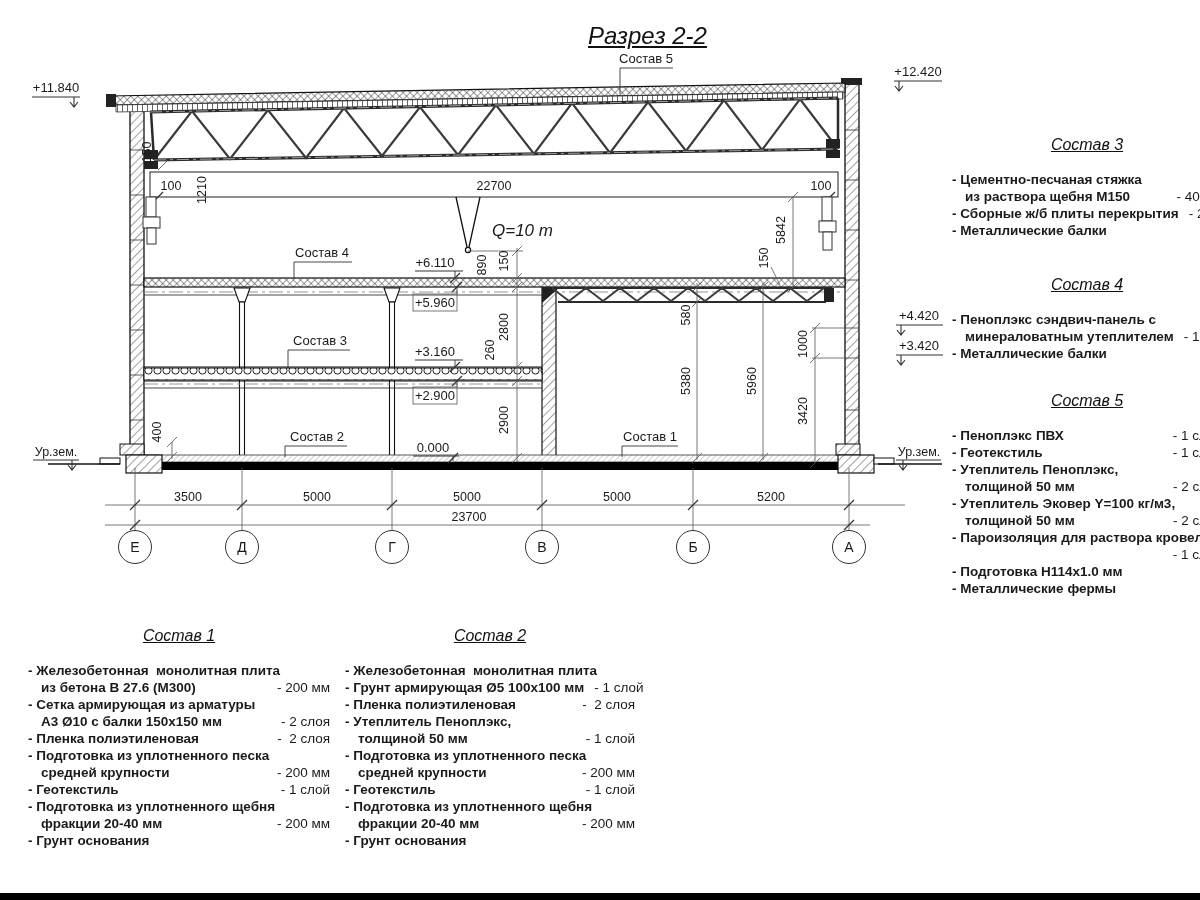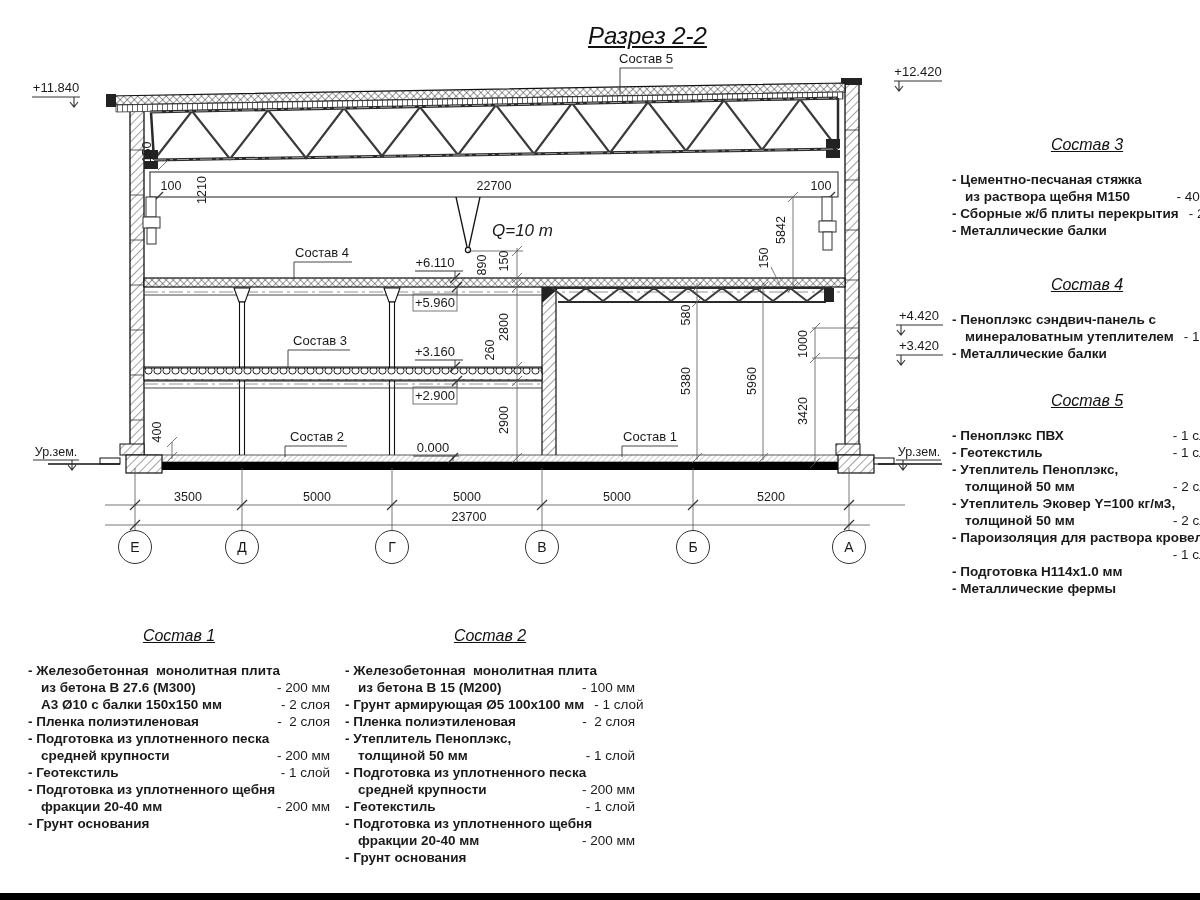--- a/index.html
+++ b/index.html
@@ -444,20 +444,24 @@
   <div class="rows">
     <div class="row">
           <span class="t">- Железобетонная  монолитная плита</span>
           <span class="v"></span>
         </div>
     <div class="row">
           <span class="t cont">из бетона В 27.6 (М300)</span>
           <span class="v">- 200 мм</span>
         </div>
     <div class="row">
+          <span class="t">- Сетка армирующая из арматуры</span>
+          <span class="v"></span>
+        </div>
+    <div class="row">
           <span class="t cont">А3 Ø10 с балки 150х150 мм</span>
           <span class="v">- 2 слоя</span>
         </div>
     <div class="row">
           <span class="t">- Пленка полиэтиленовая</span>
           <span class="v">-  2 слоя</span>
         </div>
     <div class="row">
           <span class="t">- Подготовка из уплотненного песка</span>
           <span class="v"></span>
@@ -486,24 +490,20 @@
 </div>
 
 <div class="spec s2">
   <div class="spec-title">Состав 2</div>
   <div class="rows">
     <div class="row">
           <span class="t">- Железобетонная  монолитная плита</span>
           <span class="v"></span>
         </div>
     <div class="row">
-          <span class="t cont">из бетона В 15 (М200)</span>
-          <span class="v">- 100 мм</span>
-        </div>
-    <div class="row">
           <span class="t">- Грунт армирующая Ø5 100х100 мм</span>
           <span class="v">- 1 слой</span>
         </div>
     <div class="row">
           <span class="t">- Пленка полиэтиленовая</span>
           <span class="v">-  2 слоя</span>
         </div>
     <div class="row">
           <span class="t">- Утеплитель Пеноплэкс,</span>
           <span class="v"></span>

